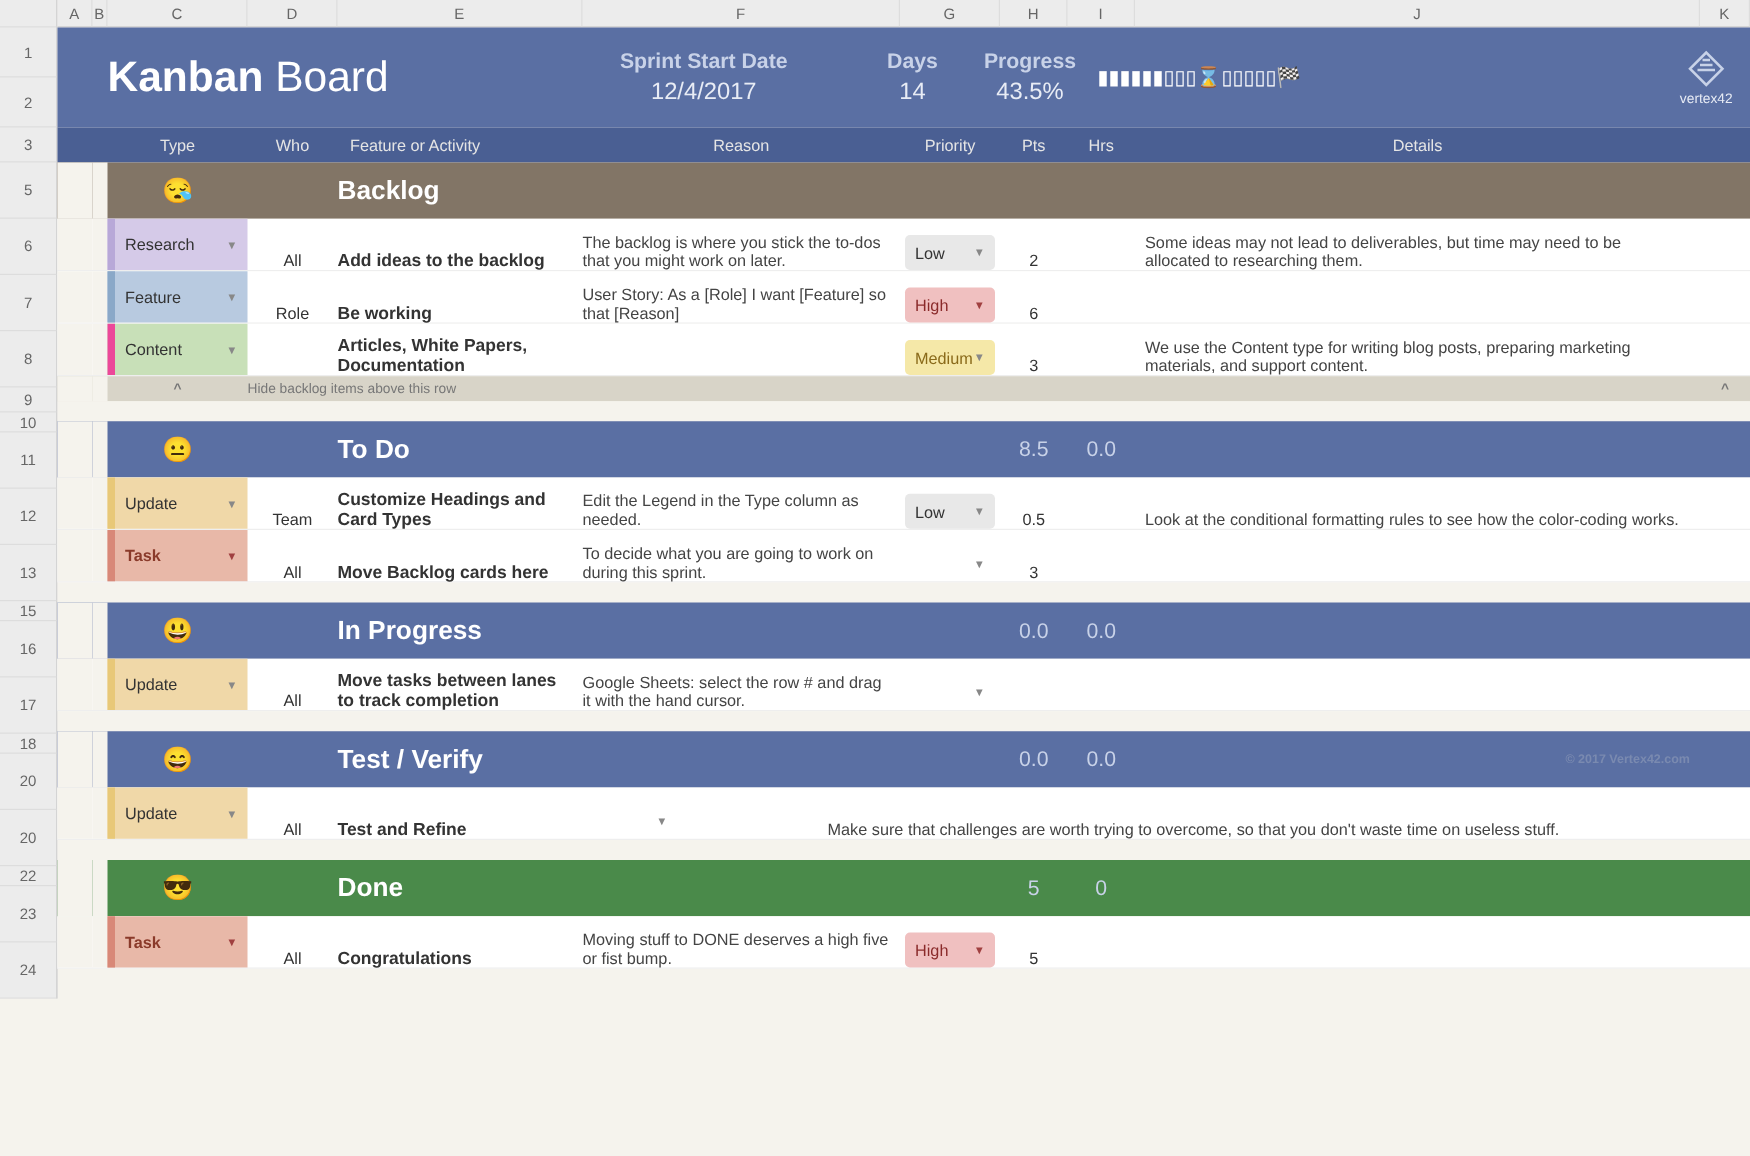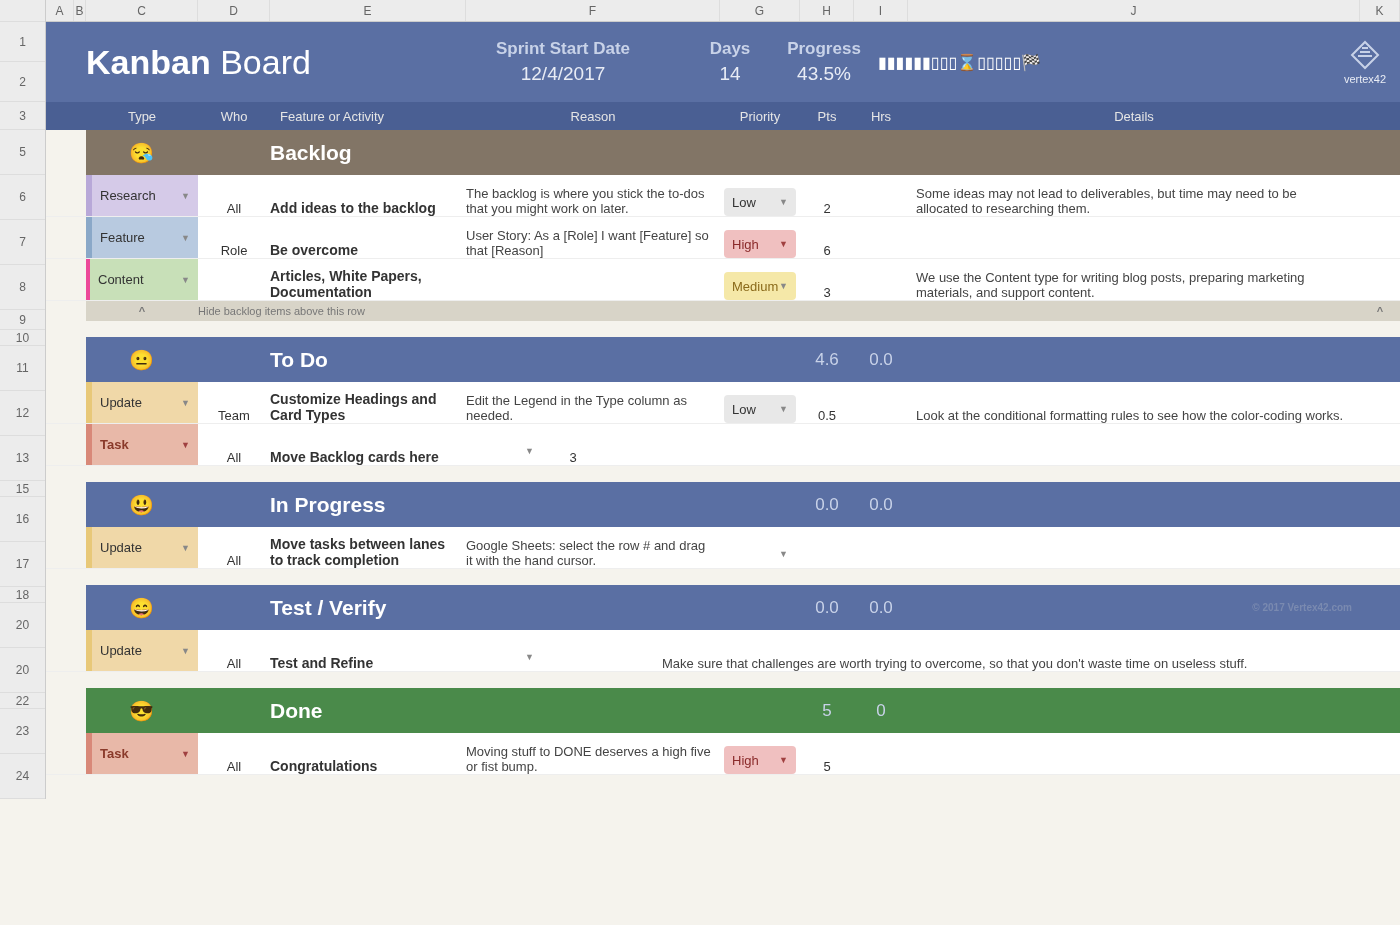--- a/index.html
+++ b/index.html
@@ -43,21 +43,21 @@
 .lane-blue-hdr { background: #5a6fa3; }
 .lane-done-hdr { background: #4a8a4a; }
 .lane-emoji { width: 112px; text-align: center; font-size: 20px; }
 .lane-stat { color: #c8d2e8; font-size: 17px; text-align: center; font-weight: normal; }
 
 .card-row { height: 42px; display: flex; align-items: flex-end; background: #fff; border-bottom: 1px solid #eee; }
 .card-row .col-b { height: 100%; }
 .type-chip { height: 100%; width: 112px; display: flex; align-items: center; justify-content: space-between; padding: 0 8px; font-size: 13px; }
 .type-research { background: #d5cae8; border-left: 6px solid #b8a8d8; }
 .type-feature { background: #b8cae0; border-left: 6px solid #8aa8c8; }
-.type-content { background: #c8e0b8; border-left: 4px solid #ec4899; }
+.type-content { background: #c8e0b8; border-left: 6px solid #ec4899; }
 .type-update { background: #f0d8a8; border-left: 6px solid #e8c878; }
 .type-task { background: #e8b8a8; border-left: 6px solid #d88878; color: #8a3a2a; font-weight: bold; }
 .dd-caret { font-size: 9px; color: #888; }
 .dd-caret.red { color: #a04040; }
 
 .prio { height: 28px; display: flex; align-items: center; justify-content: space-between; padding: 0 8px; border-radius: 4px; }
 .prio-low { background: #e8e8e8; }
 .prio-high { background: #f0c0c0; color: #8a2a2a; }
 .prio-med { background: #f5e8a8; color: #8a6a1a; }
 .prio-none { }
@@ -188,21 +188,21 @@
     <div class="col-k"></div>
   </div>
         <div class="card-row">
     <div class="col-a" style="background:#f5f3ed;height:100%"></div>
           <div class="col-b" style="background:#f5f3ed"></div>
     <div class="type-chip type-feature">
             <span>Feature</span>
             <span class="dd-caret ">▼</span>
           </div>
     <div class="col-d who">Role</div>
-    <div class="col-e feature">Be overcome</div>
+    <div class="col-e feature">Be working</div>
     <div class="col-f reason">User Story: As a [Role] I want [Feature] so that [Reason]</div>
     <div class="col-g" style="padding:0 4px">
             <div class="prio prio-high">
               <span>High</span>
               <span class="dd-caret red">▼</span>
             </div>
           </div>
     <div class="col-h pts">6</div>
     <div class="col-i pts"></div>
     <div class="col-j details"></div>
@@ -236,21 +236,21 @@
           <div style="flex:1">Hide backlog items above this row</div>
           <div class="col-k" style="text-align:center;font-weight:bold;">^</div>
         </div>
         <div class="blank-row"></div>
         <div class="lane-header lane-blue-hdr">
     <div class="col-a" style="background:#f5f3ed;height:100%"></div>
           <div class="col-b" style="background:#f5f3ed;height:100%"></div>
     <div class="lane-emoji">😐</div>
     <div class="col-d"></div>
     <div style="flex:0 0 530px">To Do</div>
-    <div class="col-h lane-stat">4.6</div>
+    <div class="col-h lane-stat">8.5</div>
     <div class="col-i lane-stat">0.0</div>
     <div class="col-j"></div>
           <div class="col-k"></div>
   </div>
         <div class="card-row">
     <div class="col-a" style="background:#f5f3ed;height:100%"></div>
           <div class="col-b" style="background:#f5f3ed"></div>
     <div class="type-chip type-update">
             <span>Update</span>
             <span class="dd-caret ">▼</span>
@@ -271,20 +271,21 @@
   </div>
         <div class="card-row">
     <div class="col-a" style="background:#f5f3ed;height:100%"></div>
           <div class="col-b" style="background:#f5f3ed"></div>
     <div class="type-chip type-task">
             <span>Task</span>
             <span class="dd-caret red">▼</span>
           </div>
     <div class="col-d who">All</div>
     <div class="col-e feature">Move Backlog cards here</div>
+    <div class="col-f reason">To decide what you are going to work on during this sprint.</div>
     <div class="col-g" style="padding:0 4px">
             <div class="prio prio-none">
               <span></span>
               <span class="dd-caret ">▼</span>
             </div>
           </div>
     <div class="col-h pts">3</div>
     <div class="col-i pts"></div>
     <div class="col-j details"></div>
     <div class="col-k"></div>

